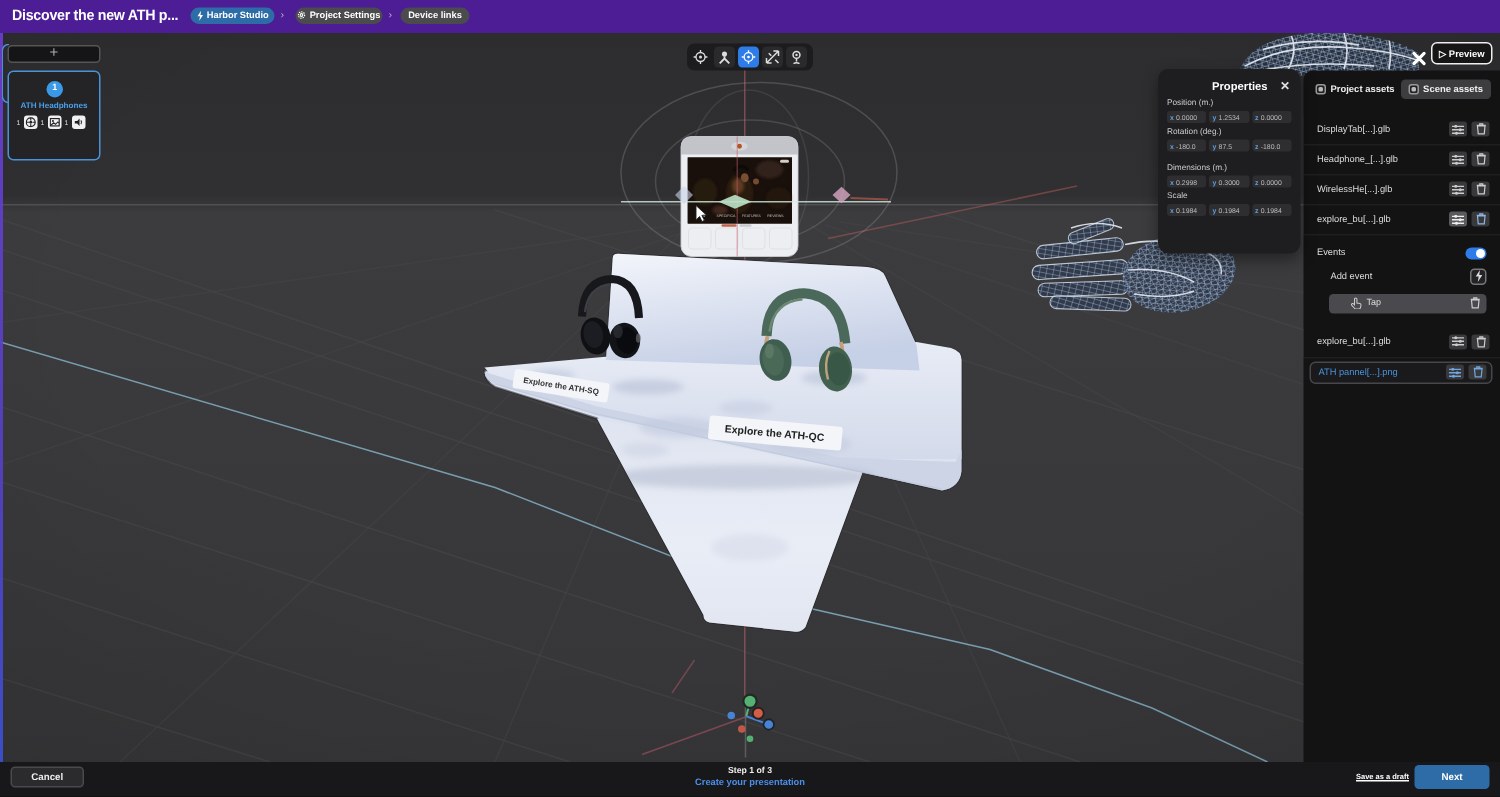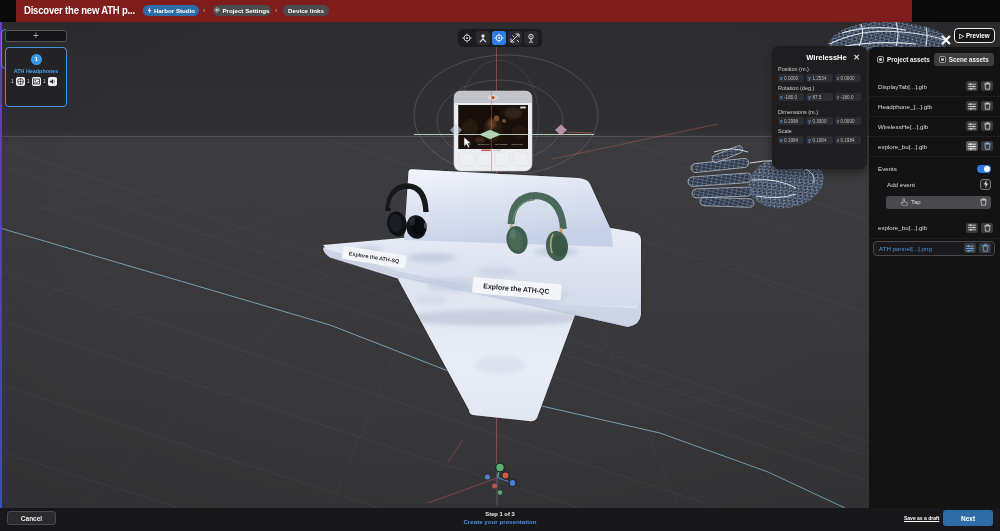--- a/index.html
+++ b/index.html
@@ -1,19 +1,19 @@
 <!DOCTYPE html>
 <html><head><meta charset="utf-8">
 <style>
 *{margin:0;padding:0;box-sizing:border-box;font-family:"Liberation Sans",sans-serif;}
 html,body{width:1000px;height:531px;overflow:hidden;background:#0a0a0a;}
 #stage{position:absolute;left:0;top:0;width:1000px;height:531px;}
 .abs{position:absolute;}
 
-#topbar{left:16px;top:0;width:896px;height:22px;background:#7f1d1d;z-index:40;}
+#topbar{left:0;top:0;width:1000px;height:22px;background:#4c1d95;z-index:40;}
 #topbar .title{left:8px;top:4.5px;font-size:10px;font-weight:bold;color:#fff;letter-spacing:-.2px;transform:scaleX(.95);transform-origin:0 0;}
 .pill{height:11px;border-radius:6px;font-size:6.2px;font-weight:bold;color:#fff;display:flex;align-items:center;justify-content:center;top:4.5px;}
 .chev{color:#bbb;font-size:7px;top:7px;}
 
 #vp{left:0;top:22px;width:1000px;height:486px;overflow:hidden;background:linear-gradient(#2d2d2f 0,#303032 108px,#3c3c3e 120px,#3a3a3c 240px,#363638 486px);}
 #leftstrip{left:0;top:22px;width:2px;height:486px;background:linear-gradient(#6b3fd4,#5540c8 60%,#3b51d8);z-index:30;opacity:.9;}
 #cardedge{left:1px;top:29px;width:5px;height:40px;border:1.5px solid #4a90d8;border-right:none;border-radius:5px 0 0 5px;z-index:30;}
 
 #banner{left:68px;top:135px;width:285px;height:47px;border-radius:23px;background:linear-gradient(90deg,#7a10d8,#8d2ee2 50%,#5c7af0);z-index:20;display:flex;align-items:center;justify-content:center;box-shadow:0 3px 8px rgba(0,0,0,.35);}
 #banner span{color:#fff;font-weight:bold;font-size:19px;white-space:nowrap;transform:scaleX(.855);transform-origin:50% 50%;}
@@ -406,21 +406,21 @@
         <span class="cicon">
           <svg width="7" height="7" viewBox="0 0 8 8">
             <path d="M1 3 H2.8 L4.6 1.2 V6.8 L2.8 5 H1 Z" fill="#222"></path>
             <path d="M5.6 2.6 q1.2 1.4 0 2.8" stroke="#222" stroke-width="0.8" fill="none"></path>
           </svg>
         </span>
     </div>
   </div>
 
   <div id="props" class="abs">
-    <h3>WirelessHe</h3>
+    <h3>Properties</h3>
       <div class="x">✕</div>
     <div class="plabel">Position (m.)</div>
     <div class="prow">
         <div class="pin"><b>x</b>0.0000</div>
         <div class="pin"><b>y</b>1.2534</div>
         <div class="pin"><b>z</b>0.0000</div>
       </div>
     <div class="plabel">Rotation (deg.)</div>
     <div class="prow">
         <div class="pin"><b>x</b>-180.0</div>

